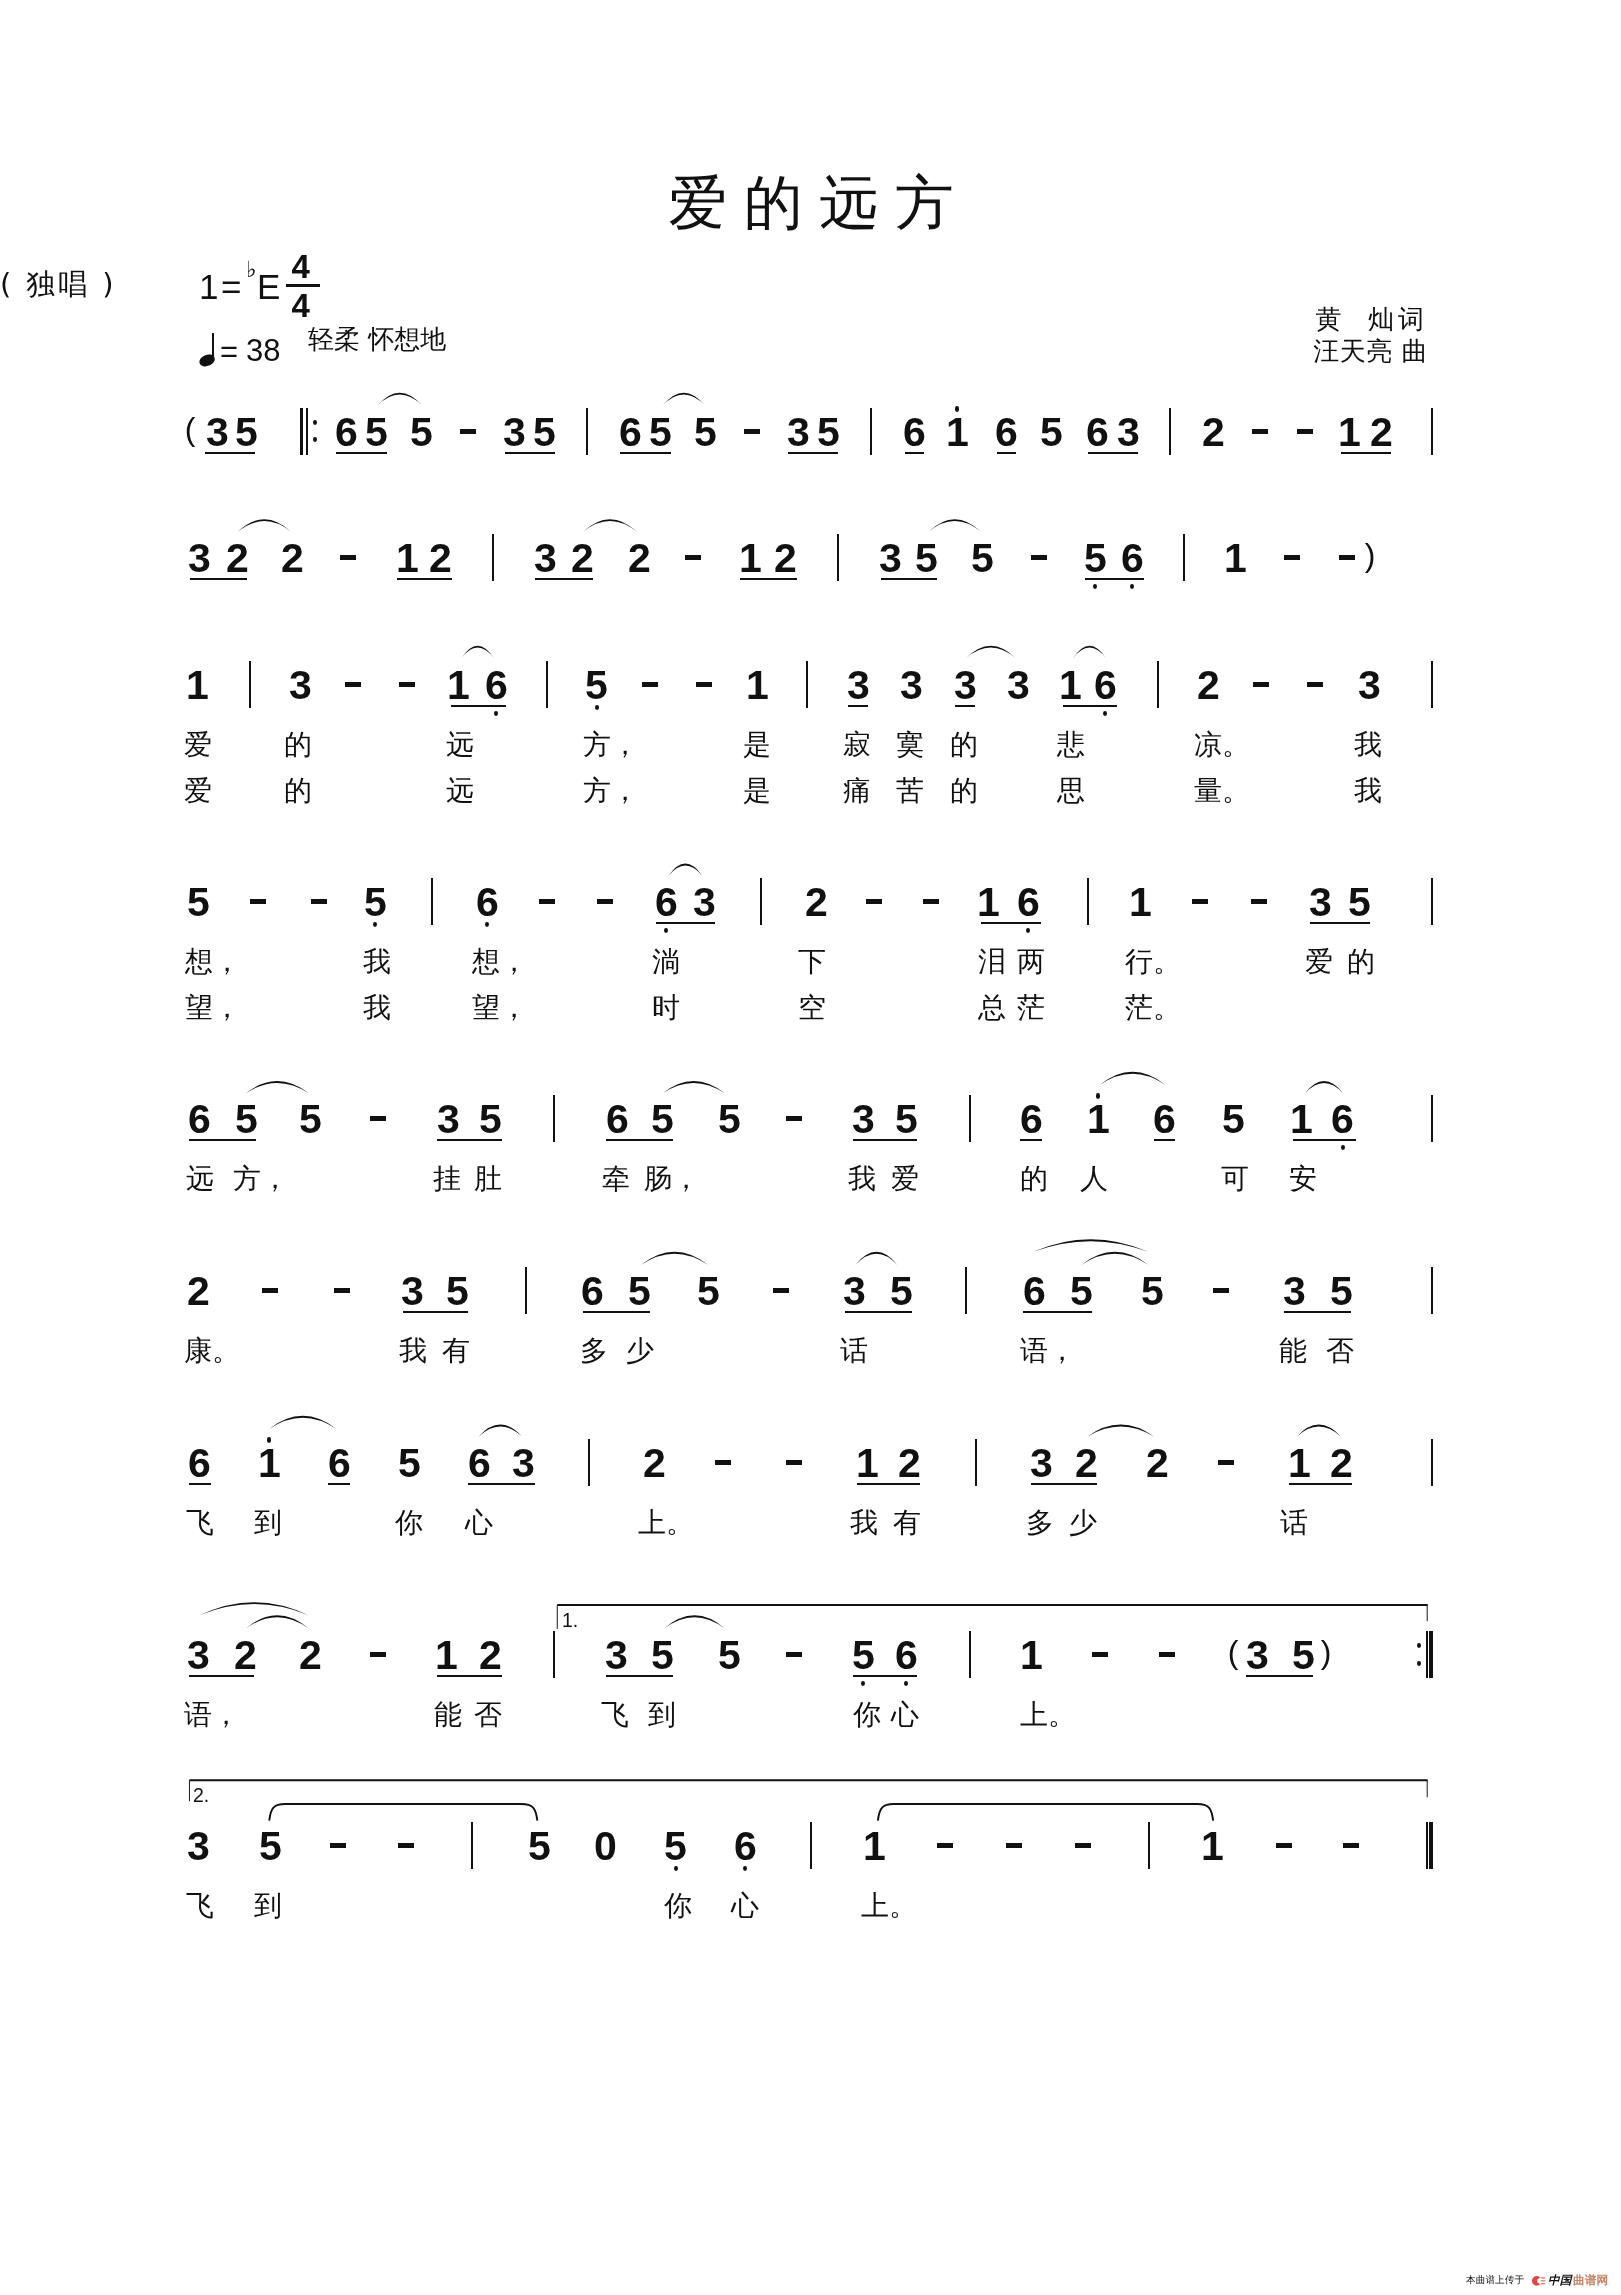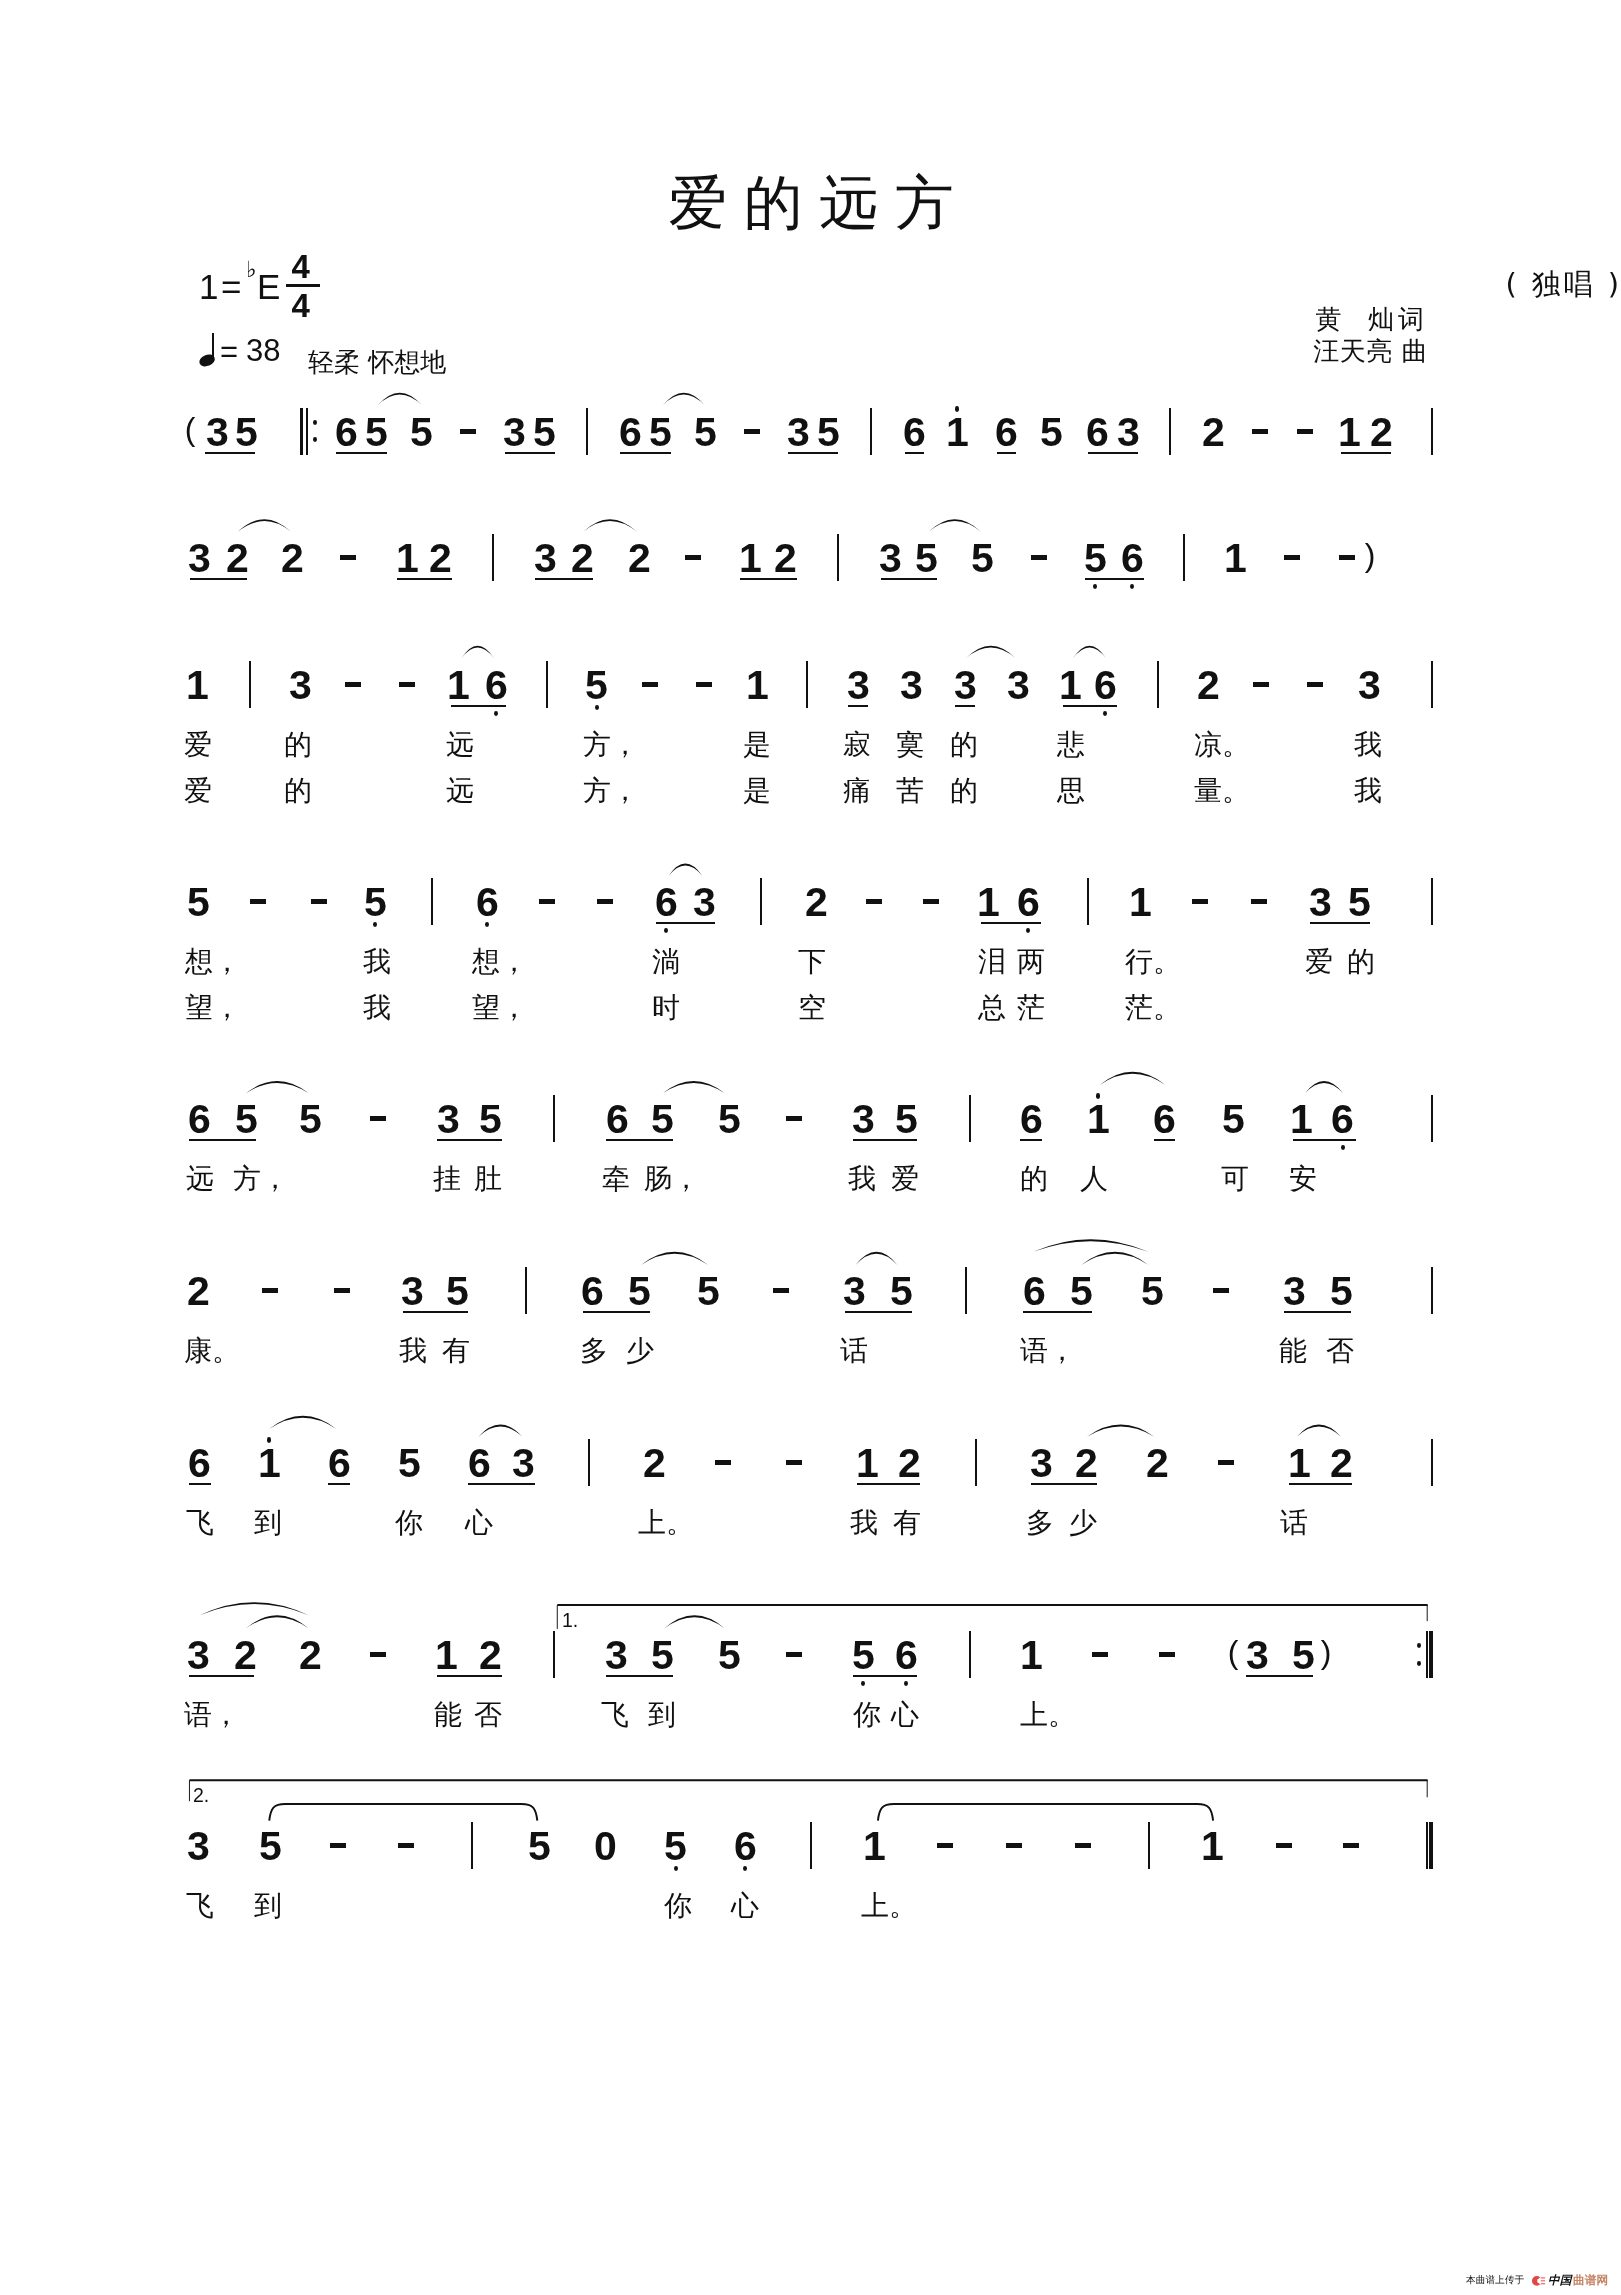--- a/index.html
+++ b/index.html
@@ -1,20 +1,20 @@
 <!DOCTYPE html>
 <html style="font-size:7.8px"><head>
 <meta charset="utf-8">
 <style>
 *{box-sizing:border-box;}
 html,body{margin:0;padding:0;background:#ffffff;}
 body{position:relative;width:1622px;height:2295px;overflow:hidden;color:#111111;font-family:"DejaVu Sans","Liberation Sans",sans-serif;}
 .a{position:absolute;white-space:nowrap;}
 .title{left:0;top:171px;width:1622px;text-align:center;font-size:59px;line-height:63px;letter-spacing:16.5px;text-indent:16.5px;}
-.subtitle{left:0;top:268px;width:1622px;text-align:right;font-size:29px;line-height:32px;letter-spacing:2.9px;}
+.subtitle{left:0;top:268px;width:1622px;text-align:left;font-size:29px;line-height:32px;letter-spacing:2.9px;}
 .kt{font-family:"Liberation Sans",sans-serif;font-size:35px;line-height:35px;top:269px;}
 .flat{font-family:"DejaVu Sans",sans-serif;font-size:22.4px;line-height:22.4px;top:258px;}
 .ts{font-family:"Liberation Sans",sans-serif;font-weight:bold;font-size:33px;line-height:33px;width:19.5px;text-align:center;left:291px;}
 .tempo-t{font-family:"Liberation Sans",sans-serif;font-size:31px;line-height:31px;}
 .expr{font-size:26px;line-height:29px;}
 .credit{right:194px;text-align:right;font-size:26px;line-height:28px;}
 .line{position:absolute;left:0;width:1622px;height:0;}
 .n{position:absolute;top:0;width:22.4px;text-align:center;font-family:"Liberation Sans",sans-serif;font-weight:bold;font-size:41px;line-height:41px;color:#111111;}
 .dash{color:transparent;}
 .dash::after{content:"";position:absolute;left:2.9px;top:16.5px;width:16.5px;height:5.8px;background:#111111;}
@@ -52,21 +52,21 @@
 </div>
 
 <div>
   <div class="a" style="left:197px;top:332px;width:19.5px;height:38px">
     <i class="a" style="left:15px;top:1px;width:1.9px;height:29px;background:#111111"></i>
     <i class="a" style="left:1.5px;top:23px;width:15.6px;height:10.7px;border-radius:50%;background:#111111;transform:rotate(-22deg)"></i>
   </div>
   <span class="a tempo-t" style="left:220px;top:336px">=</span>
   <span class="a tempo-t" style="left:246px;top:335px">38</span>
 </div>
-<span class="a expr" style="left:308px;top:348px">轻柔 怀想地</span>
+<span class="a expr" style="left:308px;top:325px">轻柔 怀想地</span>
 
 <span class="a credit" style="top:305px;letter-spacing:3.9px;word-spacing:10.7px">黄 灿词</span>
 <span class="a credit" style="top:337px;letter-spacing:0.5px">汪天亮 曲</span>
 
 <div class="line" style="top:412px">
   <span class="n paren" style="left:179px">(</span>
   <span class="n" style="left:206px">3</span>
   <span class="n" style="left:235px">5</span>
   <i class="rb" style="left:300px;width:3.4px"></i>
   <i class="rb" style="left:306px;width:1.5px"></i>

